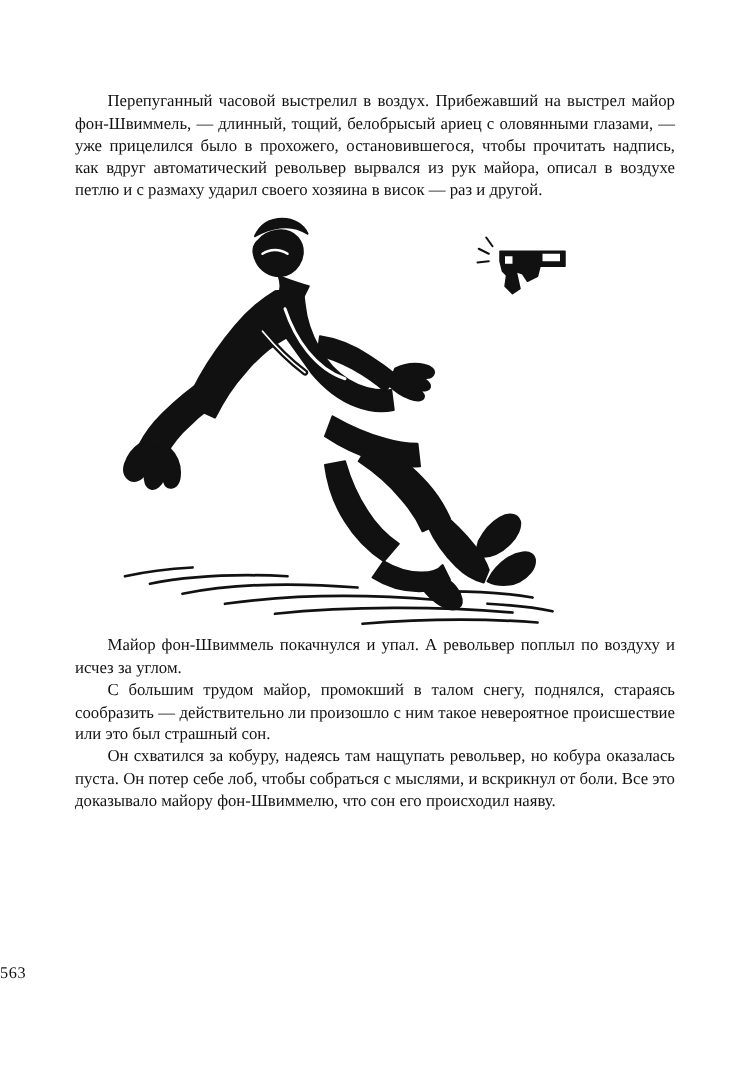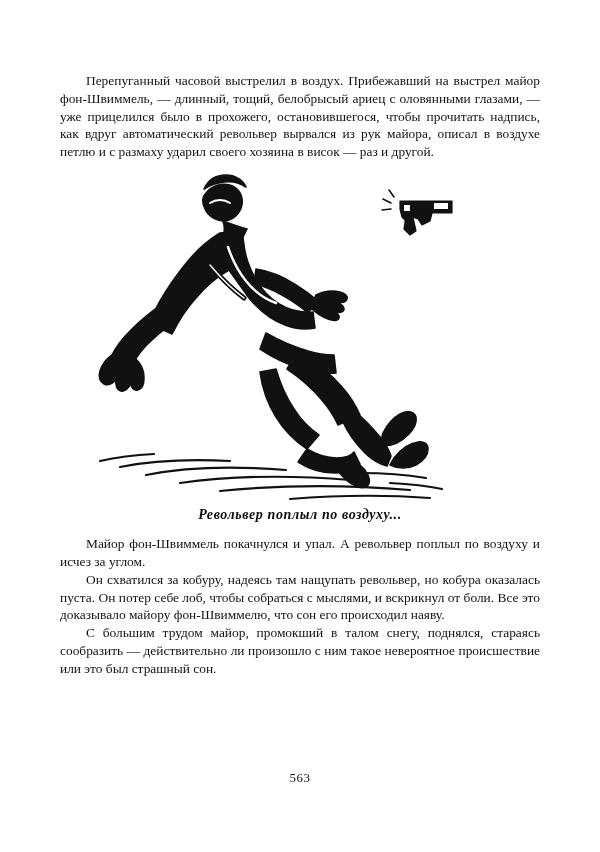--- a/index.html
+++ b/index.html
@@ -62,21 +62,20 @@
     font-family: "Liberation Serif", serif;
   }
   .lower-block .para {
     margin: 0;
   }
   .page-number {
     position: absolute;
     left: 0;
     right: 0;
     bottom: 66px;
-    text-align: center;
     font-size: 13px;
     color: #121212;
     letter-spacing: 0.5px;
   }
 </style>
 </head>
 <body>
 
 <div class="page">
 
@@ -151,23 +150,22 @@
           <path d="M230 326 c50 -4 100 -4 140 -1"></path>
           <path d="M40 288 c18 -4 36 -6 54 -7"></path>
           <path d="M300 300 c24 0 48 2 66 5"></path>
           <path d="M330 310 c20 1 38 3 52 6"></path>
         </g>
 
       </g>
     </svg>
   </div>
 
-  <div class="caption">Револьвер поплыл по воздуху...</div>
 
   <div class="body-text lower-block">
     <p class="para">Майор фон-Швиммель покачнулся и упал. А револьвер поплыл по воздуху и исчез за углом.</p>
+    <p class="para">С большим трудом майор, промокший в талом снегу, поднялся, стараясь сообразить — действительно ли произошло с ним такое невероятное происшествие или это был страшный сон.</p>
     <p class="para">Он схватился за кобуру, надеясь там нащупать револьвер, но кобура оказалась пуста. Он потер себе лоб, чтобы собраться с мыслями, и вскрикнул от боли. Все это доказывало майору фон-Швиммелю, что сон его происходил наяву.</p>
-    <p class="para">С большим трудом майор, промокший в талом снегу, поднялся, стараясь сообразить — действительно ли произошло с ним такое невероятное происшествие или это был страшный сон.</p>
   </div>
 
   <div class="page-number">563</div>
 
 </div>
 
 </body></html>

